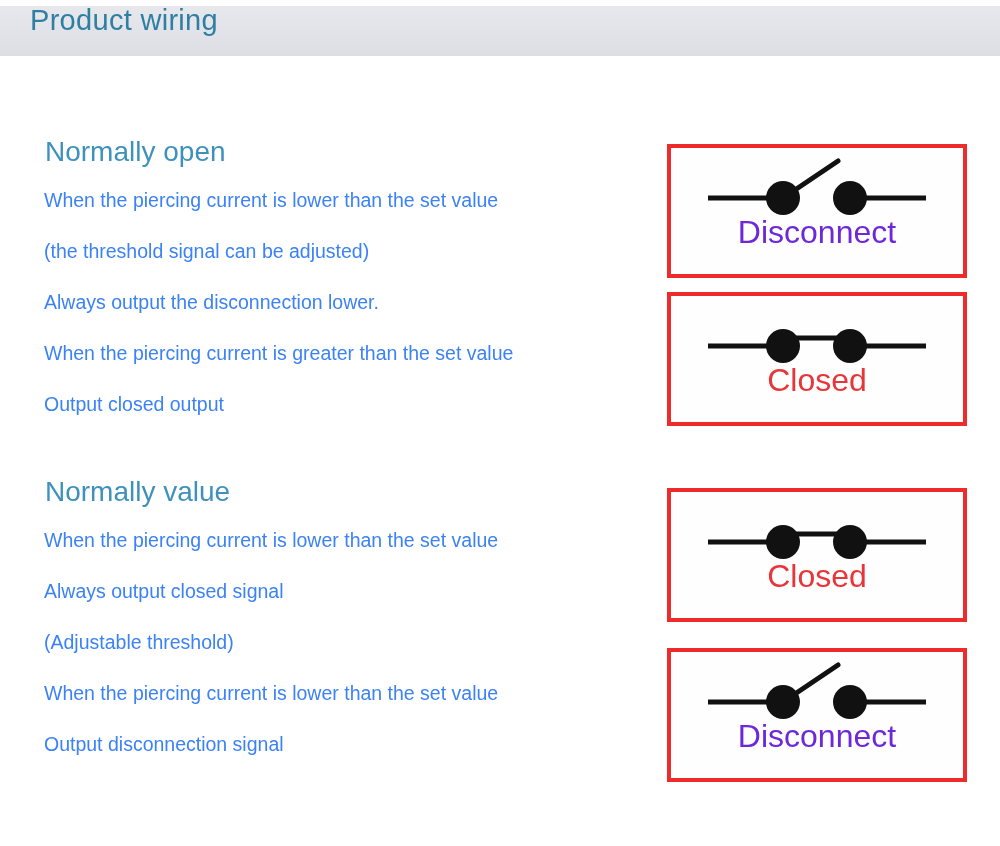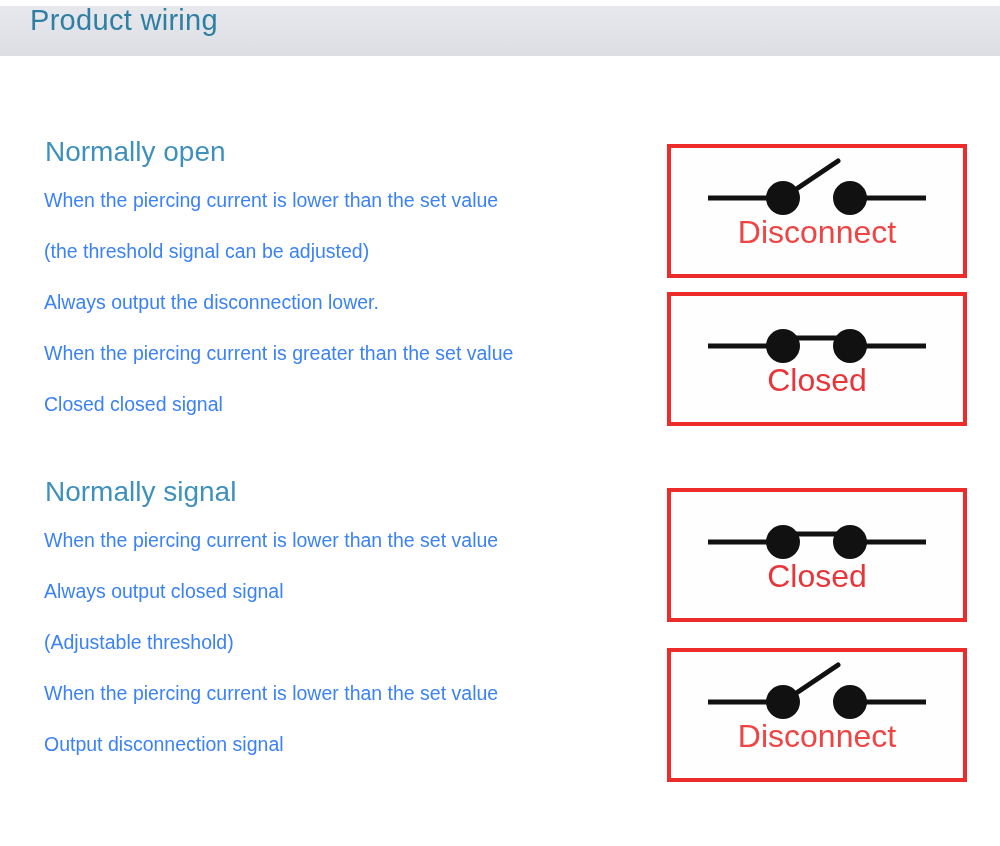--- a/index.html
+++ b/index.html
@@ -98,45 +98,45 @@
     display: block;
     margin: 6px auto 0 auto;
   }
   .state-label {
     text-align: center;
     font-size: 32px;
     line-height: 36px;
     font-weight: 400;
     margin-top: -2px;
   }
-  .state-label.green { color: #ef4444; }
+  .state-label.green { color: #6d28d9; }
   .state-label.red   { color: #e8353a; }
 </style>
 </head>
 <body>
 
 <div class="header-band">
   <div class="header-title">Product wiring</div>
 </div>
 
 <div class="content">
 
   <div class="section" id="section-0">
     <h2 class="section-heading">Normally open</h2>
     <ul class="section-lines">
       <li>When the piercing current is lower than the set value</li>
       <li>(the threshold signal can be adjusted)</li>
       <li>Always output the disconnection lower.</li>
       <li>When the piercing current is greater than the set value</li>
-      <li>Closed closed signal</li>
+      <li>Output closed output</li>
     </ul>
   </div>
 
   <div class="section" id="section-1">
-    <h2 class="section-heading">Normally signal</h2>
+    <h2 class="section-heading">Normally value</h2>
     <ul class="section-lines">
       <li>When the piercing current is lower than the set value</li>
       <li>Always output closed signal</li>
       <li>(Adjustable threshold)</li>
       <li>When the piercing current is lower than the set value</li>
       <li>Output disconnection signal</li>
     </ul>
   </div>
 
   <div class="diagram-col">

